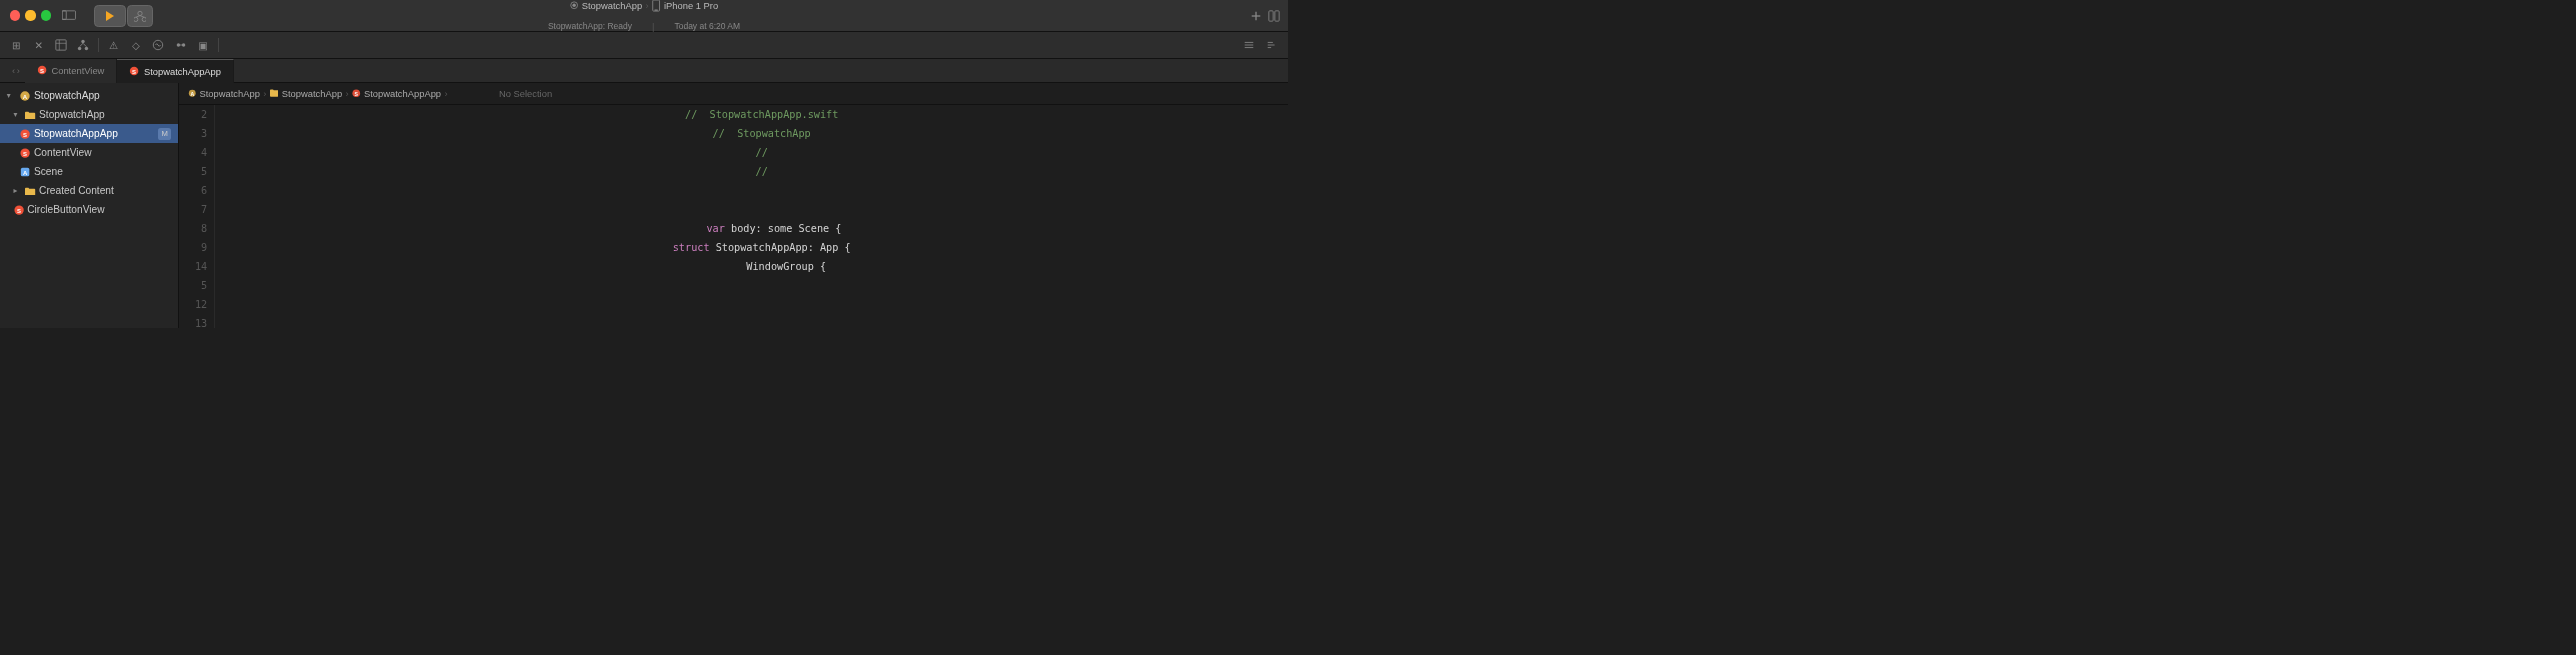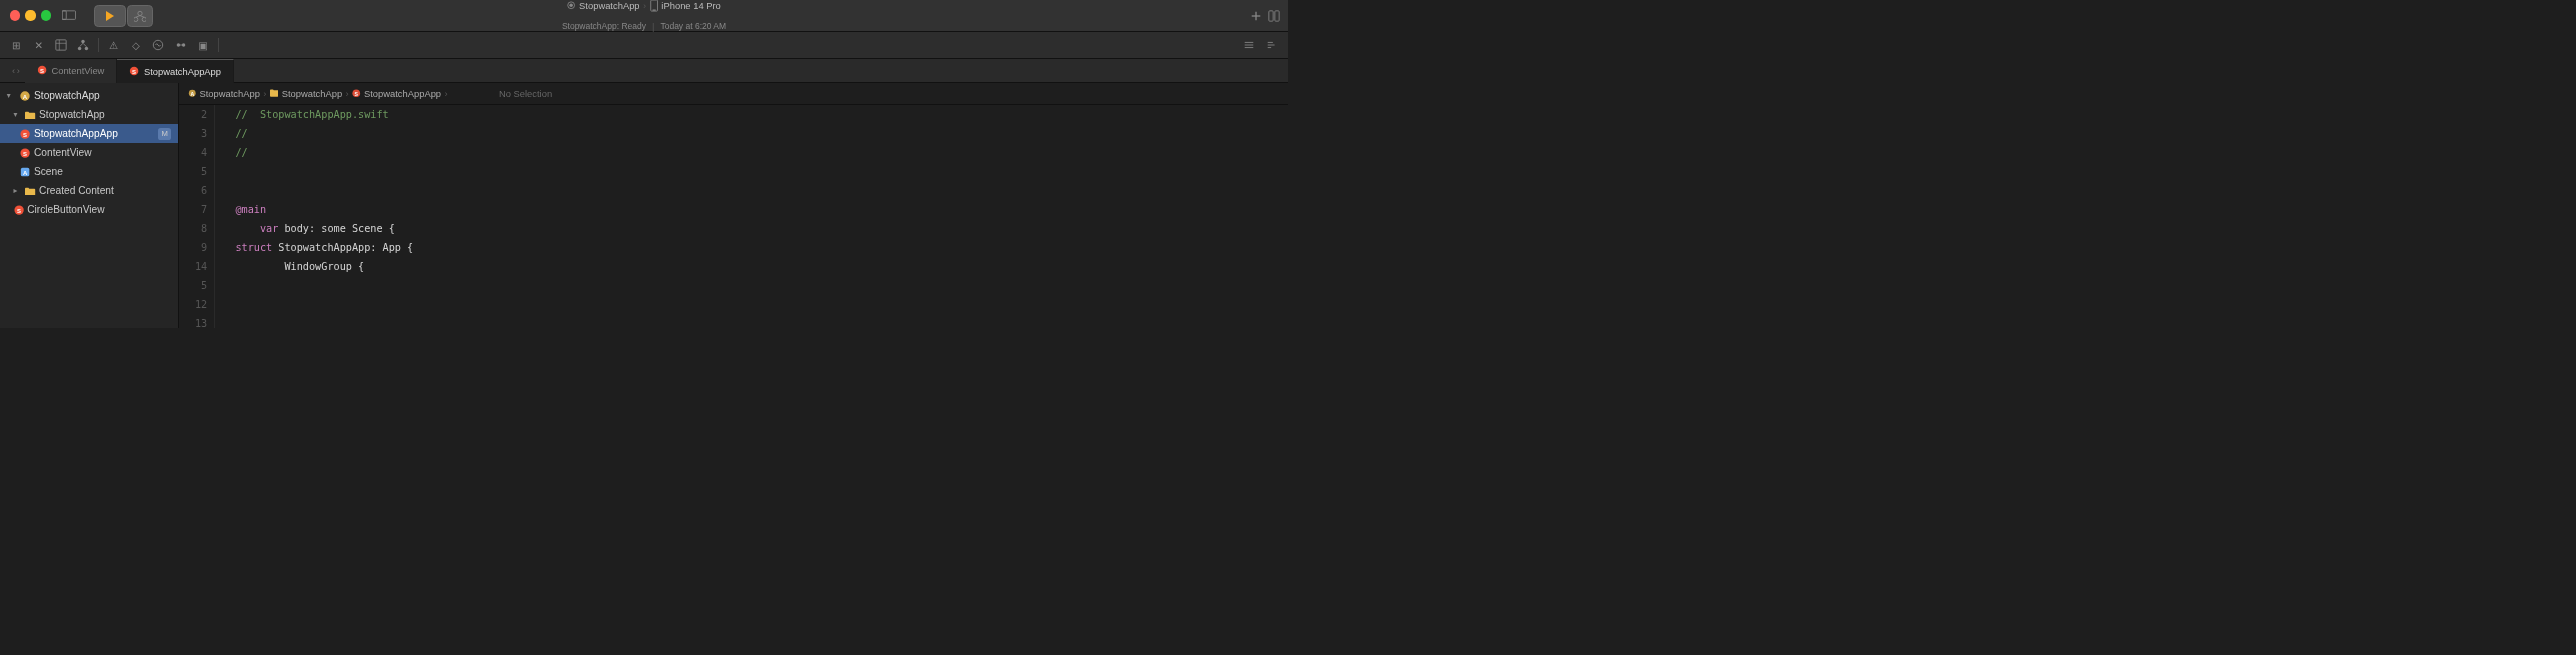--- a/index.html
+++ b/index.html
@@ -239,21 +239,21 @@
       padding: 0 0 0 10.2px;
       font-family: 'SF Mono', 'Menlo', monospace;
       font-size: 10.2px;
       line-height: 19px;
     }
     .code-line {
       white-space: pre;
       display: flex;
       align-items: center;
     }
-    .code-line:not(.highlighted) { padding-left: 10.2px; }
+    .code-line:not(.highlighted) { padding-left: 10.2px; justify-content: center; }
 
     
     .c-comment { color: #6e9a60; }
     .c-keyword { color: #cc7fbf; }
     .c-attr { color: #cc7fbf; }
     .c-plain { color: #d4d4d4; }
   </style>
 </head>
 <body>
 
@@ -287,23 +287,23 @@
       <svg width="8.5" height="8.5" viewBox="0 0 10 10">
           <circle cx="5" cy="5" r="4" fill="none" stroke="#888" stroke-width="1"></circle>
           <circle cx="5" cy="5" r="2" fill="#888"></circle>
         </svg>
       <span>StopwatchApp</span>
       <span style="color:#555">›</span>
       <svg width="8.5" height="12" viewBox="0 0 10 14" style="display:inline-block">
           <rect x="1" y="0" width="8" height="13" rx="1" fill="none" stroke="#888" stroke-width="1"></rect>
           <rect x="3" y="11" width="4" height="1.5" rx="0.5" fill="#888"></rect>
         </svg>
-      <span>iPhone 14 Pro</span>
-    </div>
-    <div style="display:flex;gap:6px;justify-content:center;align-items:center;margin-top:9px">
+      <span>iPhone 1 Pro</span>
+    </div>
+    <div style="display:flex;gap:20px;justify-content:center;align-items:center;margin-top:9px">
       <span style="color:#888;font-size:8.5px;">StopwatchApp: Ready</span>
       <span style="color:#555">|</span>
       <span style="color:#888;font-size:8.5px;">Today at 6:20 AM</span>
     </div>
   </div>
 
   <div class="title-bar-right">
     <svg width="12" height="12" viewBox="0 0 14 14" style="cursor:pointer">
         <line x1="7" y1="2" x2="7" y2="12" stroke="#888" stroke-width="1.5"></line>
         <line x1="2" y1="7" x2="12" y2="7" stroke="#888" stroke-width="1.5"></line>
@@ -499,25 +499,25 @@
           <div>8</div>
           <div>9</div>
           <div>14</div>
           <div>5</div>
           <div>12</div>
           <div>13</div>
 
         </div>
         <div class="code-lines">
           <div class="code-line"><span class="c-comment">//  StopwatchAppApp.swift</span></div>
+          <div class="code-line"><span class="c-comment">//  StopwatchApp</span></div>
           <div class="code-line"><span class="c-comment">//</span></div>
           <div class="code-line"><span class="c-comment">//</span></div>
           <div class="code-line">&nbsp;</div>
           <div class="code-line">&nbsp;</div>
-          <div class="code-line"><span class="c-attr">@main</span></div>
           <div class="code-line"><span class="c-plain">    </span><span class="c-keyword">var</span><span class="c-plain"> body: some Scene {</span></div>
           <div class="code-line"><span class="c-keyword">struct</span><span class="c-plain"> StopwatchAppApp: App {</span></div>
           <div class="code-line"><span class="c-plain">        WindowGroup {</span></div>
 
         </div>
       </div>
     </div>
   </div>
 </div>
 

